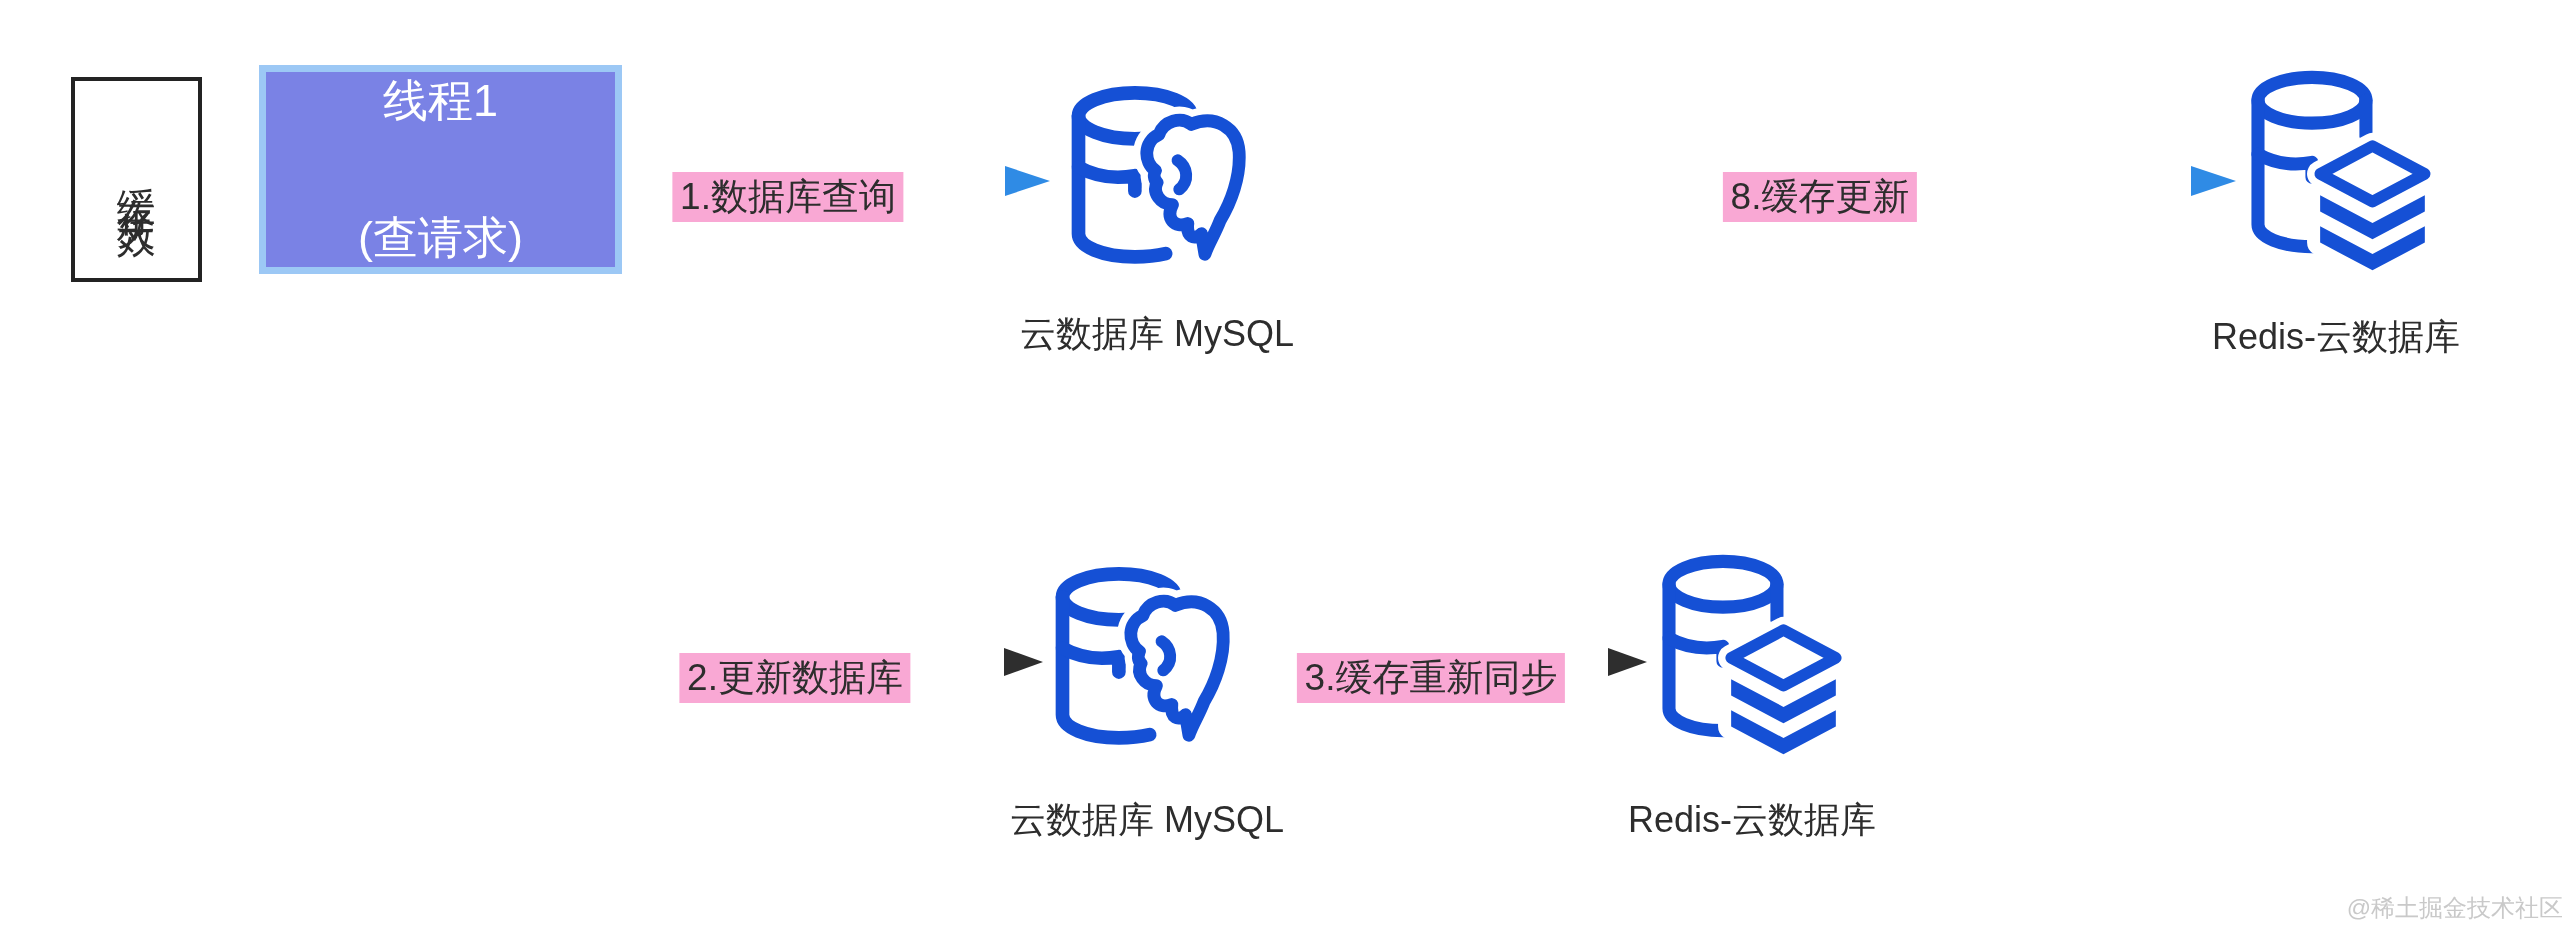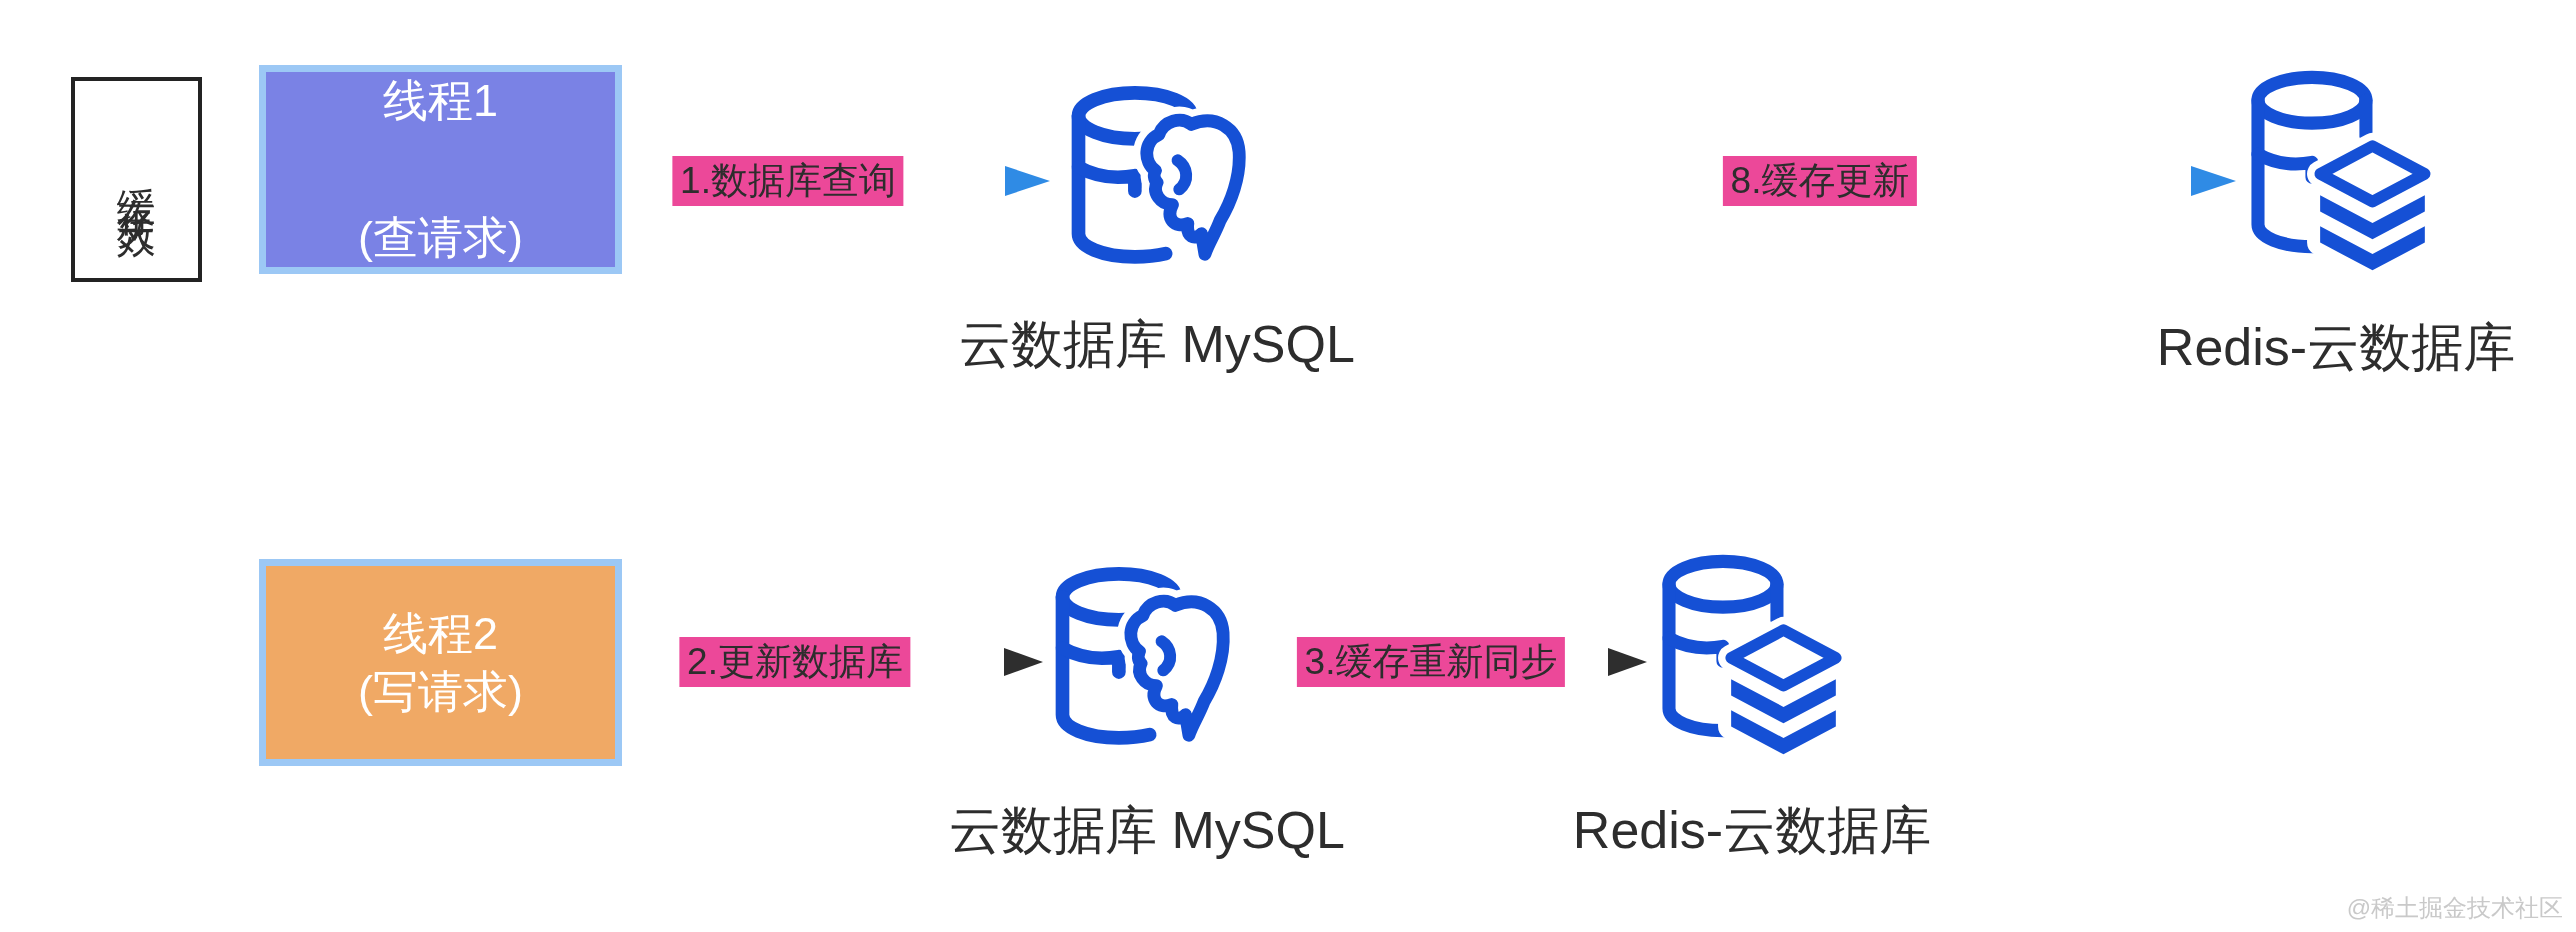--- a/index.html
+++ b/index.html
@@ -16,41 +16,41 @@
   .thread-box{position:absolute;left:259px;width:349px;border:7.7px solid var(--thread-border,#9cc8f5);
     display:flex;flex-direction:column;align-items:center;justify-content:center;
     color:#ffffff;font-size:45px;line-height:1.28;text-align:center;}
   .thread1{top:65px;height:195px;background:var(--thread1-fill,#7a82e5);justify-content:space-between;}
   .thread2{top:559px;height:193px;background:var(--thread2-fill,#f0a965);}
 
   
   .edge{position:absolute;height:0;}
   .edge .line{position:absolute;left:0;top:-1.9px;height:3.9px;}
   .edge .head{position:absolute;right:0;top:0;transform:translateY(-50%);width:0;height:0;}
-  .edge .elabel{position:absolute;top:0;transform:translate(-50%,-50%);
-    background:#ec4899;padding:0 7.7px;font-size:37px;color:#2d2d2d;white-space:nowrap;}
+  .edge .elabel{position:absolute;top:16px;transform:translate(-50%,-50%);
+    background:#f9a8d4;padding:0 7.7px;font-size:37px;color:#2d2d2d;white-space:nowrap;}
   .edge.blue .line{background:var(--arrow-blue,#2f8be5);}
   .edge.blue .head{border-left:45px solid var(--arrow-blue,#2f8be5);
     border-top:15.5px solid transparent;border-bottom:15.5px solid transparent;}
   .edge.black .line{background:var(--arrow-black,#2e2e2e);}
   .edge.black .head{border-left:39px solid var(--arrow-black,#2e2e2e);
     border-top:14.5px solid transparent;border-bottom:14.5px solid transparent;}
   .edge-step1{left:624px;top:181px;width:426px;}
   .edge-step1 .elabel{left:164px;}
   .edge-step4{left:1278px;top:181px;width:958px;}
   .edge-step4 .elabel{left:542px;}
   .edge-step2{left:624px;top:662px;width:419px;}
   .edge-step2 .elabel{left:171px;}
   .edge-step3{left:1268px;top:662px;width:379px;}
   .edge-step3 .elabel{left:163px;}
 
   
   .db-node{position:absolute;margin:0;}
   .db-node svg{display:block;}
-  .db-caption{position:absolute;transform:translateX(-50%);font-size:52px;color:#2d2d2d;white-space:nowrap;}
+  .db-caption{position:absolute;transform:translateX(-50%);font-size:36px;color:#2d2d2d;white-space:nowrap;}
   .stroke-db{stroke:var(--db-blue,#1550d5);fill:none;stroke-width:8;stroke-linecap:round;stroke-linejoin:round;}
   .halo{stroke:#ffffff;fill:#ffffff;stroke-width:16;stroke-linejoin:round;stroke-linecap:round;}
   .dolphin{stroke:var(--db-blue,#1550d5);fill:#ffffff;stroke-width:7.5;stroke-linejoin:round;stroke-linecap:round;}
   .diamond{stroke:var(--db-blue,#1550d5);fill:#ffffff;stroke-width:7;stroke-linejoin:round;}
   .chevron{fill:var(--db-blue,#1550d5);}
 
   .watermark{position:absolute;right:13px;bottom:7.7px;font-size:24px;color:var(--watermark-color,#c9c9c9);}
 </style>
 </head>
 <body>
@@ -59,24 +59,20 @@
 
   <div class="cache-box">
     <span class="vtext">缓存失效</span>
   </div>
 
   <div class="thread-box thread1">
     <div>线程1</div>
     <div>(查请求)</div>
   </div>
 
-  <div class="thread-box thread2">
-    <div>线程2</div>
-    <div>(写请求)</div>
-  </div>
 
   <div class="edge blue edge-step1">
     <div class="line"></div>
     <div class="head"></div>
     <div class="elabel">1.数据库查询</div>
   </div>
 
   <div class="edge blue edge-step4">
     <div class="line"></div>
     <div class="head"></div>

